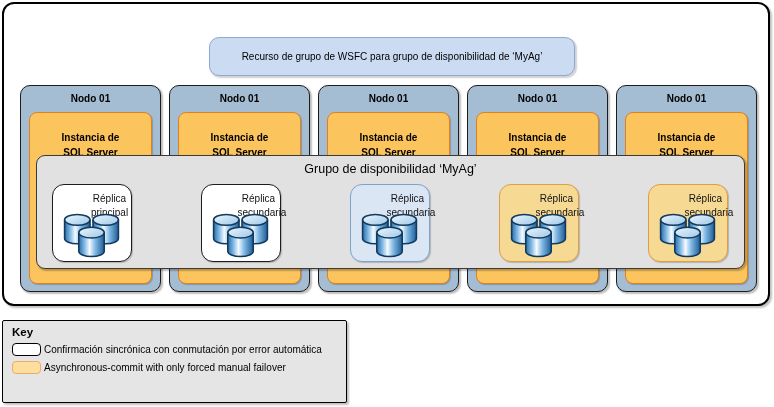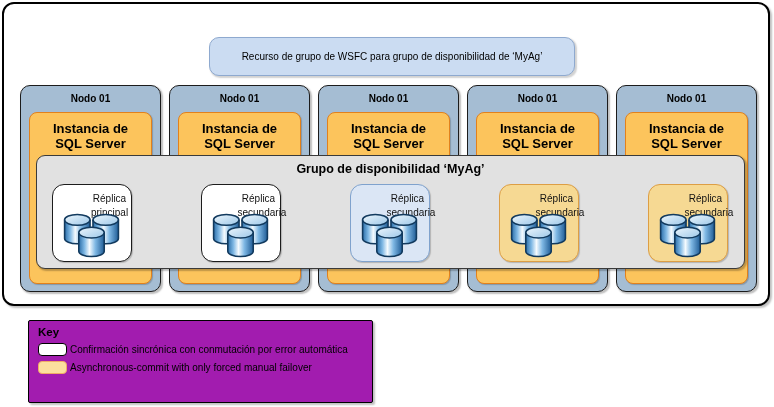--- a/index.html
+++ b/index.html
@@ -32,53 +32,52 @@
   }
   .node-label{
     margin-top:7px;text-align:center;font-size:10px;font-weight:bold;
   }
   .instance-box{
     position:absolute;left:8px;right:8px;top:26px;bottom:7px;
     background:#fcc45c;border:1.5px solid #e2811c;border-radius:8px;
     box-shadow:1px 1px 1px rgba(0,0,0,0.2);
   }
   .instance-label{
-    margin-top:8px;text-align:center;font-size:13px;font-weight:bold;line-height:15px;
+    margin-top:17px;text-align:center;font-size:10px;font-weight:bold;line-height:15px;
   }
   .instance-label span{display:block;}
   
   .ag-band{
     position:absolute;left:32px;top:151px;width:709px;height:114px;
     background:#e1e1e1;border:1.5px solid #3a3a3a;border-radius:9px;
     box-shadow:1.5px 1.5px 1.5px rgba(0,0,0,0.25);z-index:5;
   }
   .ag-title{
-    margin-top:6px;text-align:center;font-size:12.5px;font-weight:bold;
+    margin-top:6px;text-align:center;font-size:12.5px;font-weight:normal;
   }
   .replica{
     position:absolute;top:28px;width:80px;height:78px;border-radius:12px;
     box-shadow:1px 1px 1px rgba(0,0,0,0.2);
   }
   .rep-white{background:#ffffff;border:1.5px solid #1c1c1c;}
   .rep-blue{background:#dbe6f5;border:1.5px solid #7fa2cd;}
   .rep-orange{background:#f6d993;border:1.5px solid #dd9e44;}
   .rep-label{
     margin-top:7px;text-align:center;font-size:10px;line-height:14px;color:#111;padding-left:36px;
   }
   .rep-label span{display:block;}
   .db-icon{
     position:absolute;left:50%;transform:translateX(-50%);bottom:2px;
     width:58px;height:46px;
   }
   
   .key-box{
     position:absolute;left:2px;top:320px;width:345px;height:83px;
-    background:#a21caf;border:1px solid #000;border-radius:2px;
+    background:#e5e5e5;border:1px solid #000;border-radius:2px;
     box-shadow:2px 2px 2px rgba(0,0,0,0.25);
-    margin-left:26px;
   }
   .key-title{
     margin:5px 0 3px 9px;font-size:11.5px;font-weight:bold;
   }
   .key-row{
     display:flex;align-items:center;gap:3px;margin:5px 0 0 9px;
   }
   .swatch{
     width:29px;height:13px;border-radius:4px;flex:0 0 auto;
   }

